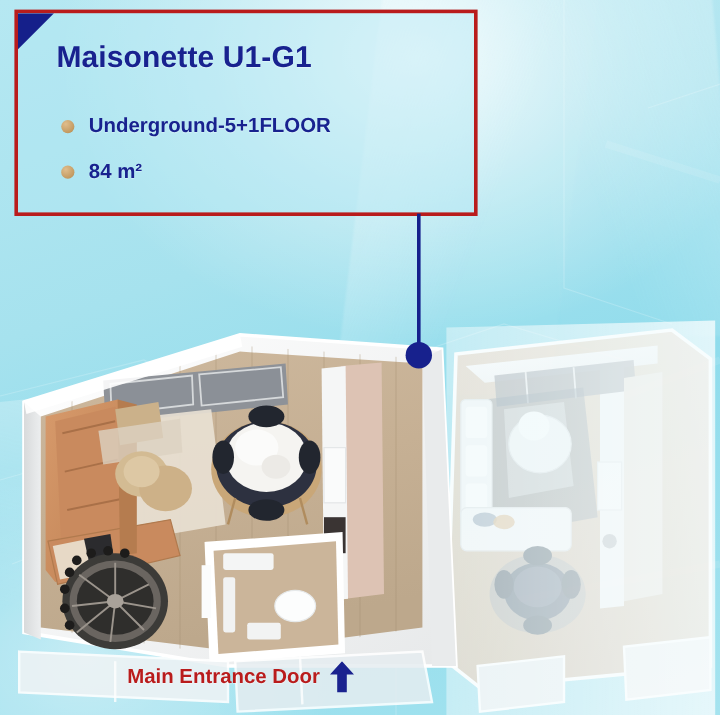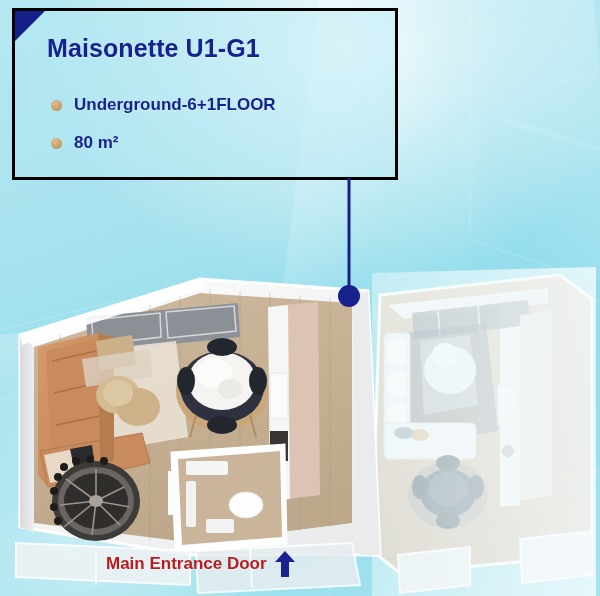--- a/index.html
+++ b/index.html
@@ -45,21 +45,21 @@
   .ghost-lines { position:absolute; inset:0; opacity:0.35; }
 
   
   #plan { position:absolute; left:0px; top:255px; width:600px; height:341px; }
 
   
   #callout {
     position:absolute;
     left:12px; top:8px;
     width:386px; height:172px;
-    border:3px solid #000000;
+    border:3px solid #b91c1c;
     background: rgba(178,232,244,0.42);
     overflow:hidden;
   }
   #callout .fold {
     position:absolute; left:0; top:0; width:0; height:0;
     border-top:30px solid #151f8a;
     border-right:30px solid transparent;
   }
   #callout .title {
     position:absolute; left:32px; top:23px;
@@ -320,25 +320,25 @@
       <polygon points="20,80 200,24 202,34 22,90" fill="#ffffff" opacity="0.9"></polygon>
     </g>
   </svg>
 
   <div id="callout">
     <div class="fold"></div>
     <div class="title">Maisonette U1-G1</div>
     <div class="blist">
       <div class="brow">
         <span class="bdot"></span>
-        <span class="btext">Underground-6+1FLOOR</span>
+        <span class="btext">Underground-5+1FLOOR</span>
       </div>
       <div class="brow">
         <span class="bdot"></span>
-        <span class="btext">80 m²</span>
+        <span class="btext">84 m²</span>
       </div>
     </div>
   </div>
 
   <svg id="connector" viewBox="0 0 600 330">
     <path d="M349 178 L349 288" stroke="#15208c" stroke-width="3" fill="none"></path>
     <circle cx="349" cy="296" r="11" fill="#17218d"></circle>
   </svg>
 
   <div id="entrance">

